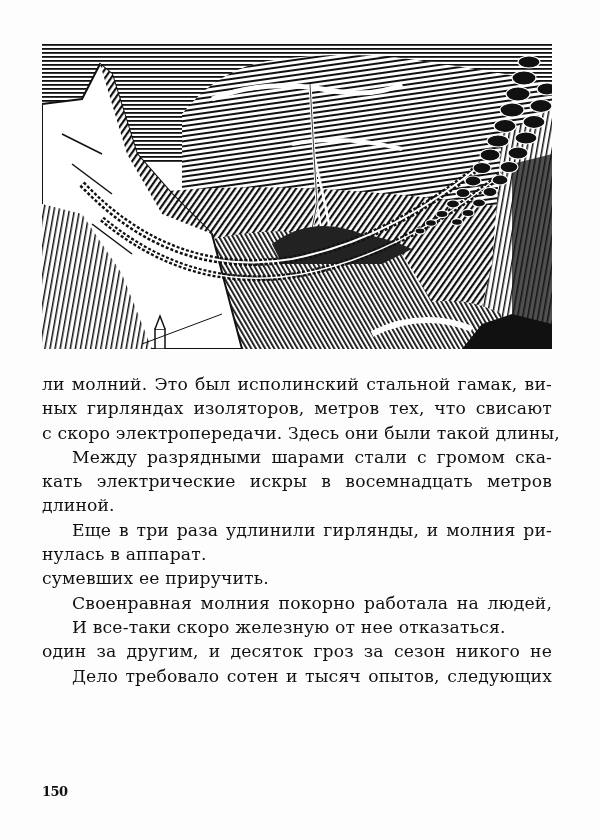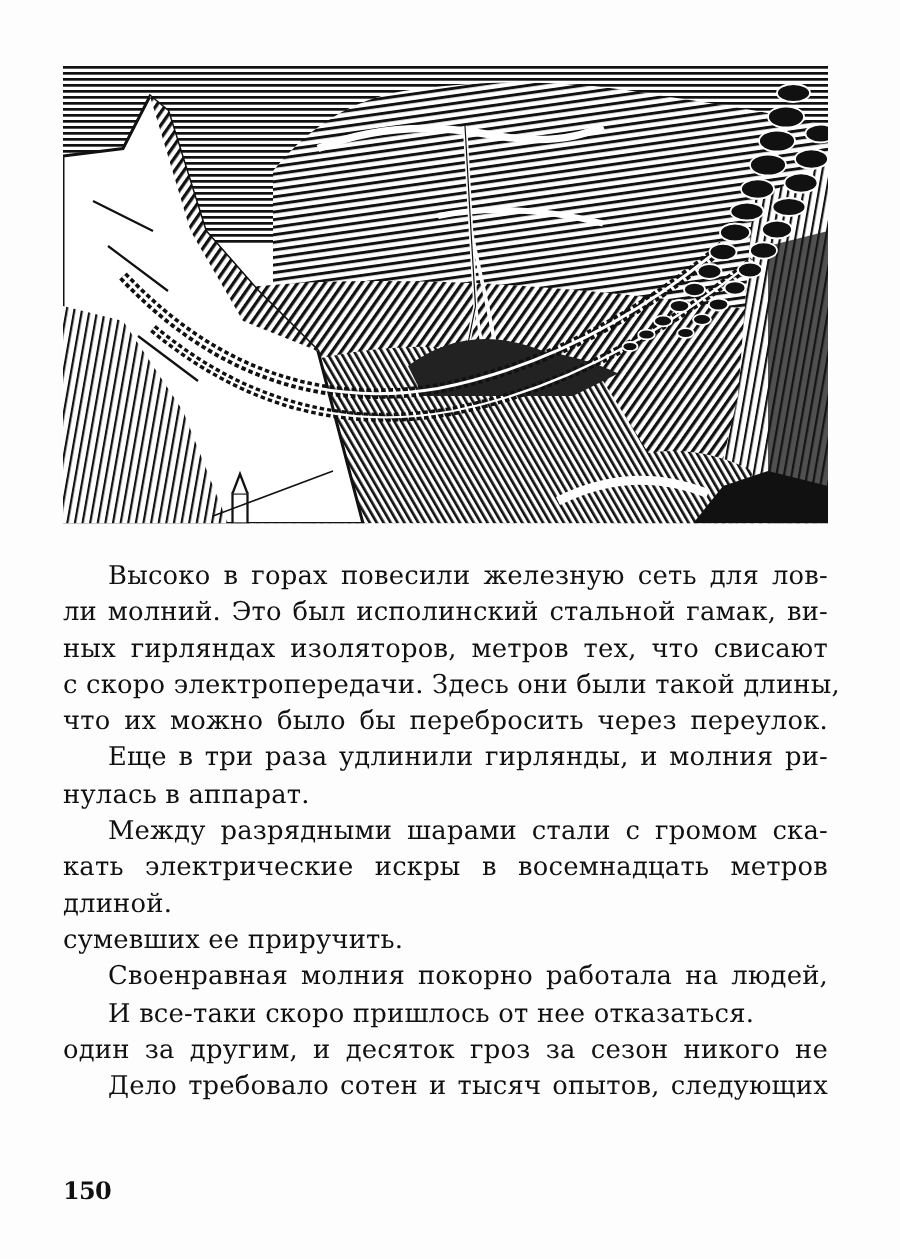--- a/index.html
+++ b/index.html
@@ -18,21 +18,21 @@
     font-size: 17.2px; line-height: 24.3px; color: #111;
     letter-spacing: 0.15px;
   }
   .line { display: block; text-align: justify; text-align-last: justify; white-space: nowrap; }
   .line.last { text-align-last: left; }
   .line.indent { padding-left: 30px; }
 
   .page-number {
     position: absolute; left: 42px; top: 784px;
     font-family: "DejaVu Serif", "Liberation Serif", serif;
-    font-size: 16px; font-weight: bold; color: #111; letter-spacing: -0.5px;
+    font-size: 13px; font-weight: bold; color: #111; letter-spacing: -0.5px;
   }
 </style>
 </head>
 <body>
 
 <div class="page">
 
   <div class="illustration">
     <svg viewBox="0 0 510 305" xmlns="http://www.w3.org/2000/svg">
       <defs>
@@ -126,41 +126,39 @@
         <path d="M113 285 L118 272 L123 285" fill="#fff" stroke="#111" stroke-width="1.5"></path>
         <line x1="100" y1="300" x2="180" y2="270" stroke="#111" stroke-width="1"></line>
       </g>
 
       <path d="M420 305 L440 280 L470 270 L510 280 L510 305 Z" fill="#111"></path>
     </svg>
   </div>
 
   <div class="text-block">
     <p class="para-block">
-      <span class="line indent">Высоко в горах повесили железную сеть для лов-</span>
       <span class="line">ли молний. Это был исполинский стальной гамак, ви-</span>
       <span class="line">ных гирляндах изоляторов, метров тех, что свисают</span>
       <span class="line">с скоро электропередачи. Здесь они были такой длины,</span>
-      <span class="line">что их можно было бы перебросить через переулок.</span>
-    </p>
-    <p class="para-block">
-      <span class="line indent">Еще в три раза удлинили гирлянды, и молния ри-</span>
-      <span class="line last">нулась в аппарат.</span>
     </p>
     <p class="para-block">
       <span class="line indent">Между разрядными шарами стали с громом ска-</span>
       <span class="line">кать электрические искры в восемнадцать метров</span>
       <span class="line last">длиной.</span>
     </p>
     <p class="para-block">
+      <span class="line indent">Еще в три раза удлинили гирлянды, и молния ри-</span>
+      <span class="line last">нулась в аппарат.</span>
+    </p>
+    <p class="para-block">
       <span class="line last">сумевших ее приручить.</span>
       <span class="line indent">Своенравная молния покорно работала на людей,</span>
     </p>
     <p class="para-block">
-      <span class="line indent last">И все-таки скоро пришлось от нее отказаться.</span>
+      <span class="line indent last">И все-таки скоро железную от нее отказаться.</span>
     </p>
     <p class="para-block">
       <span class="line">один за другим, и десяток гроз за сезон никого не</span>
       <span class="line indent">Дело требовало сотен и тысяч опытов, следующих</span>
     </p>
   </div>
 
   <div class="page-number">150</div>
 </div>
 

